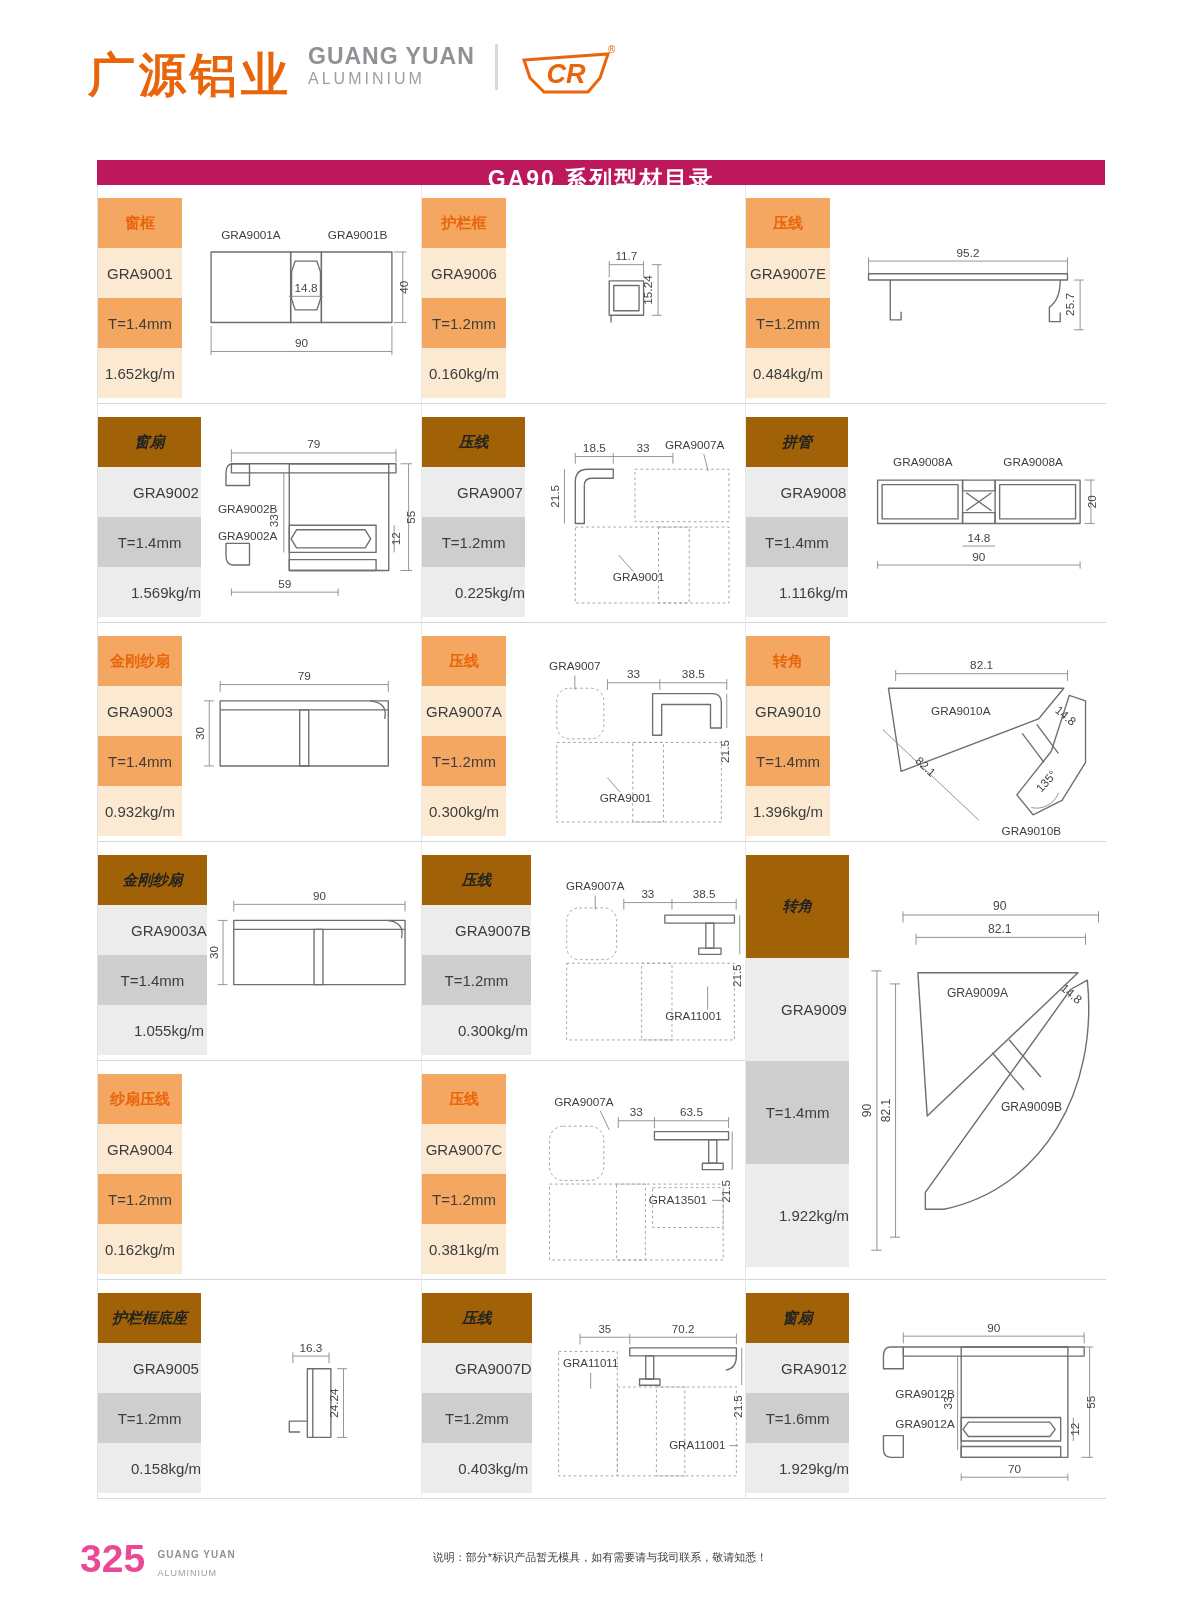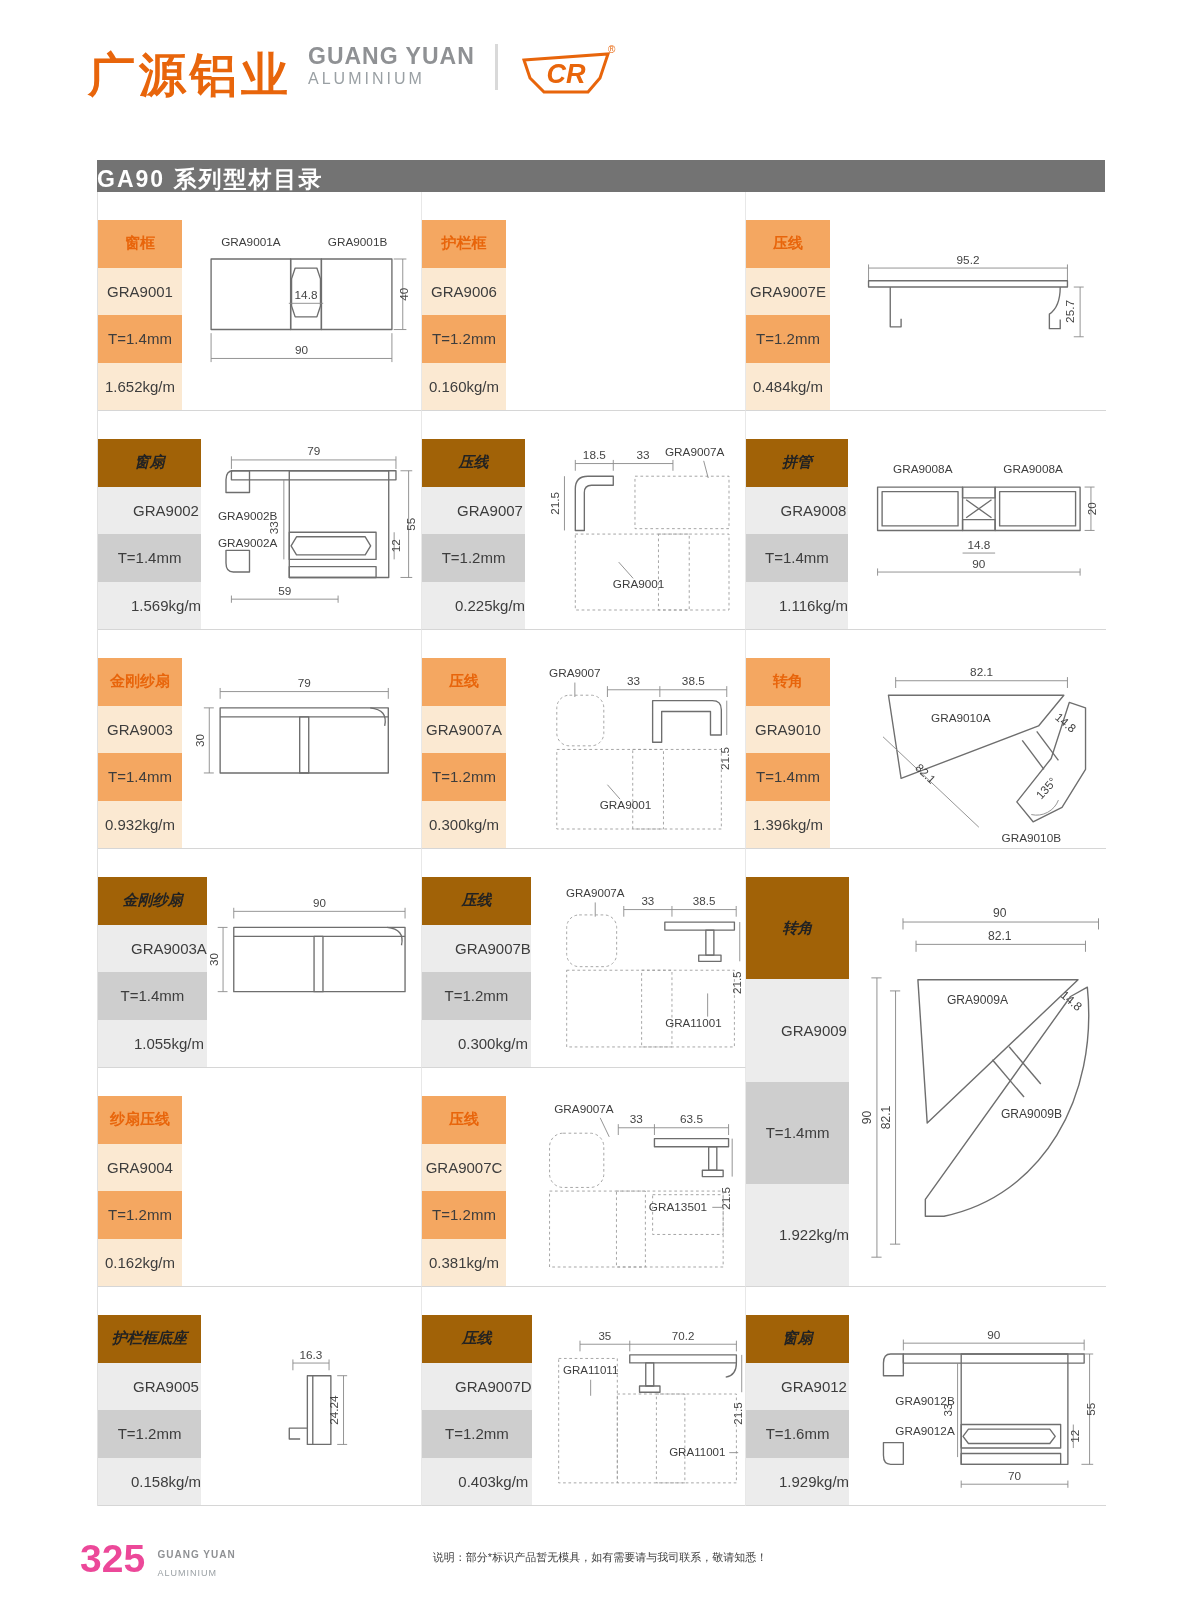--- a/index.html
+++ b/index.html
@@ -7,26 +7,26 @@
 body { width:1200px; height:1617px; position:relative; font-family:"Liberation Sans","DejaVu Sans",sans-serif; }
 
 .hdr { position:absolute; top:44px; left:88px; height:72px; display:flex; }
 .logo-cn { font-size:47px; font-weight:bold; color:#e8650b; letter-spacing:4px; }
 .logo-en { margin-left:16px; line-height:1.12; }
 .logo-en .l1 { font-size:23px; font-weight:bold; color:#8f9194; letter-spacing:1px; }
 .logo-en .l2 { font-size:16px; color:#9aa0a4; letter-spacing:3px; }
 .hdr .sep { width:3px; height:46px; background:#d9d9d9; margin:0 20px; }
 
 .content { position:absolute; left:97px; top:160px; width:1008px; }
-.titlebar { height:32px; background:#737373; color:#fff; font-size:23px; font-weight:bold; text-align:left; line-height:38px; letter-spacing:2px; }
+.titlebar { height:25px; background:#be185d; color:#fff; font-size:23px; font-weight:bold; text-align:center; line-height:38px; letter-spacing:2px; }
 .grid { display:grid; grid-template-columns:324px 324px 360px; grid-auto-rows:219px; border-left:1px solid #e0e0e0; border-right:1px solid #e0e0e0; }
 .cell { border-bottom:1px solid #d6d6d6; border-right:1px solid #e8e8e8; display:flex; overflow:hidden; background:#fff; }
 .cell.last-col { border-right:none; }
 .tall { grid-row:span 2; }
-.labels { flex:0 0 84px; margin-top:28px; display:flex; flex-direction:column; }
+.labels { flex:0 0 84px; margin-top:13px; display:flex; flex-direction:column; }
 .lab { height:50px; display:flex; align-items:center; justify-content:center; font-size:15px; color:#3d3d3d; text-align:center; }
 .tall .lab { height:103px; }
 .orange .cat { background:#f4a761; color:#e8650b; font-weight:bold; }
 .orange .thick { background:#f4a761; }
 .orange .code, .orange .wt { background:#fbe9d2; }
 .gray .cat { background:#a16207; color:#222; font-weight:bold;font-style:italic; }
 .gray .thick { background:#cecece; }
 .gray .code, .gray .wt { background:#ececec;padding-left:33px; }
 .draw { flex:1;margin-top:20px; }
 .draw svg { display:block; width:100%; height:100%; }
@@ -92,20 +92,33 @@
         </svg>
       </div>
     </section>
 
     <section class="cell orange">
       <div class="labels">
         <div class="lab cat">护栏框</div>
         <div class="lab code">GRA9006</div>
         <div class="lab thick">T=1.2mm</div>
         <div class="lab wt">0.160kg/m</div>
+      </div>
+      <div class="draw">
+        <svg viewBox="0 0 240 219">
+          <rect class="p" x="102" y="84" width="38" height="38"></rect>
+          <rect class="p" x="107" y="89" width="28" height="28"></rect>
+          <line class="p" x1="104" y1="122" x2="104" y2="130"></line>
+          <line class="dl" x1="102" y1="66" x2="140" y2="66"></line>
+          <path class="dl" d="M102 62 v18 M140 62 v18"></path>
+          <text class="dt" x="121" y="61">11.7</text>
+          <line class="dl" x1="156" y1="66" x2="156" y2="122"></line>
+          <path class="dl" d="M149 66 h11 M149 122 h11"></path>
+          <text class="dt" x="149" y="94" transform="rotate(-90 149 94)">15.24</text>
+        </svg>
       </div>
     </section>
 
     <section class="cell orange last-col">
       <div class="labels">
         <div class="lab cat">压线</div>
         <div class="lab code">GRA9007E</div>
         <div class="lab thick">T=1.2mm</div>
         <div class="lab wt">0.484kg/m</div>
       </div>

